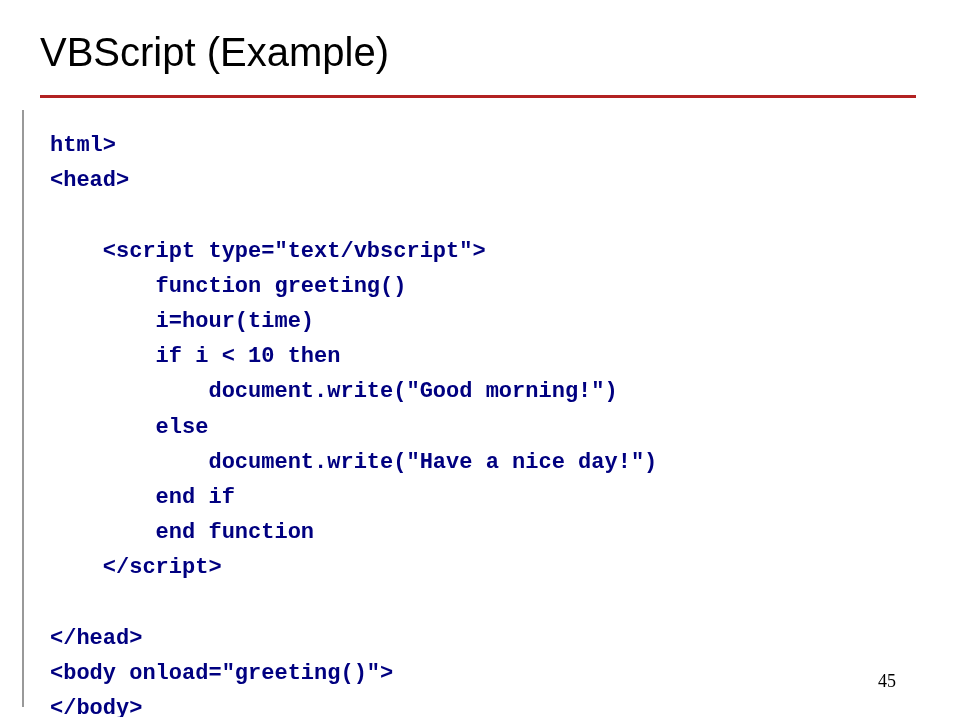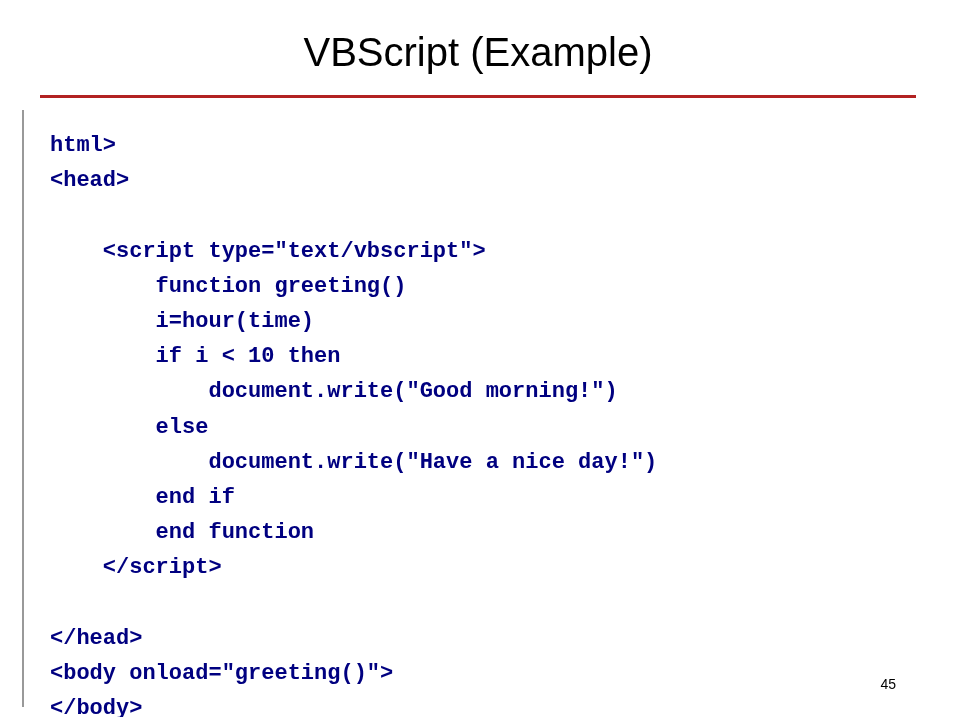--- a/index.html
+++ b/index.html
@@ -17,21 +17,20 @@
     }
     .slide {
       width: 100%;
       height: 100%;
       padding: 30px 40px 40px 40px;
       position: relative;
     }
     .title {
       font-size: 40px;
       font-weight: normal;
-      text-align: center;
       color: #000000;
       margin-bottom: 20px;
     }
     .divider {
       border: none;
       border-top: 3px solid #b22222;
       margin: 0 0 30px 0;
     }
     .code-block {
       font-family: 'Courier New', Courier, monospace;
@@ -39,23 +38,23 @@
       font-weight: bold;
       color: #000080;
       line-height: 1.6;
       white-space: pre;
       padding-left: 10px;
     }
     .page-number {
       position: absolute;
       bottom: 25px;
       right: 60px;
-      font-size: 14px;
+      font-size: 18px;
       color: #000000;
-      font-family: Liberation Sans, sans-serif;
+      font-family: Liberation Serif, serif;
     }
     .left-bar {
       position: absolute;
       left: 22px;
       top: 110px;
       bottom: 10px;
       width: 2px;
       background: #999999;
     }
   </style>

